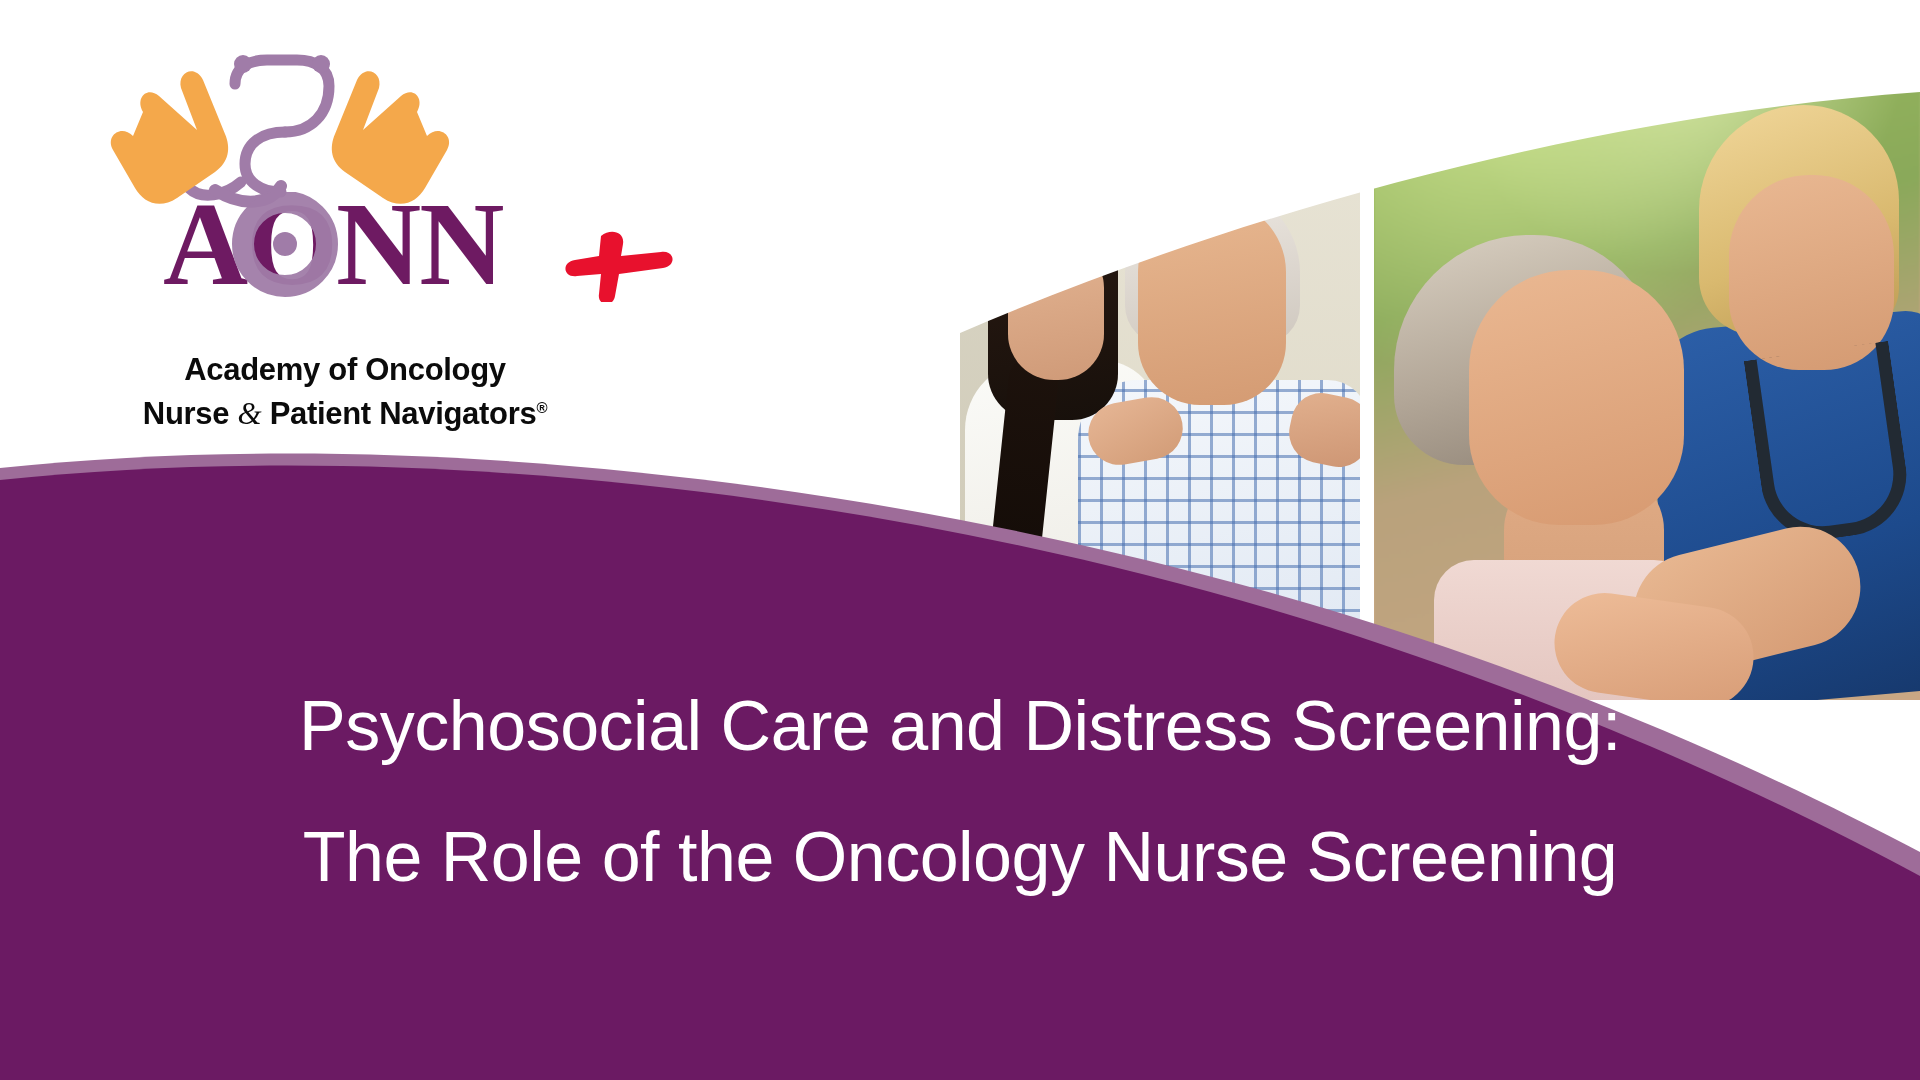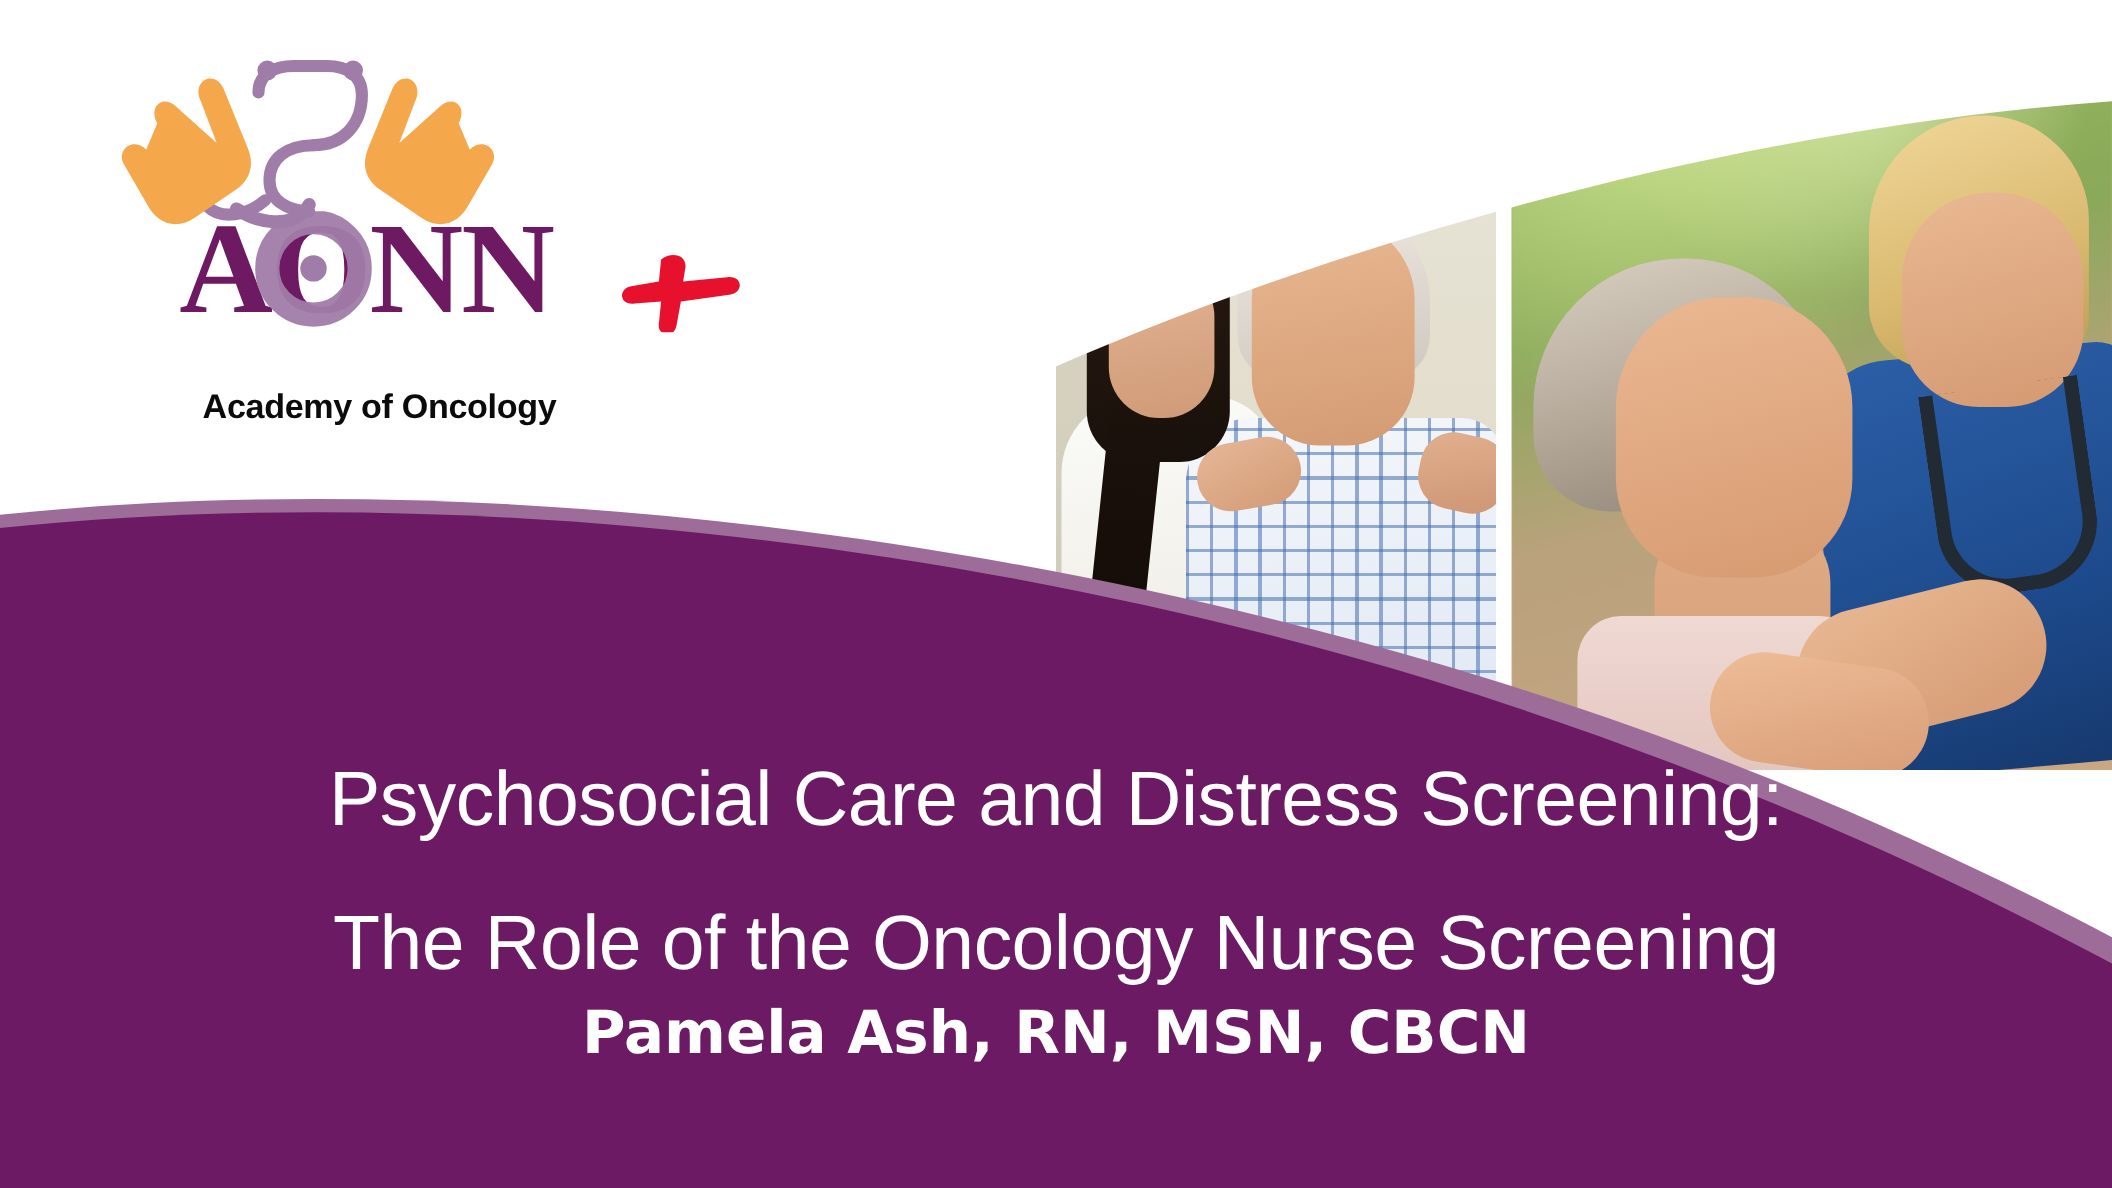--- a/index.html
+++ b/index.html
@@ -353,22 +353,24 @@
 
       <g fill="#E8112D">
         <path d="M438,44 C448,36 462,40 460,52 L458,64 L498,60 C512,58 514,74 500,76
                  L456,82 L452,104 C450,116 434,114 436,102 L438,82 L414,84
                  C400,86 398,70 412,68 L436,64 Z"></path>
       </g>
     </svg>
 
     <div class="logo-tagline">
       <div>Academy of Oncology</div>
+      <div>
+        <span>Nurse </span><span class="tagline-amp">&amp;</span><span> Patient Navigators</span><span class="tagline-reg">®</span>
+      </div>
     </div>
   </div>
 
   <div class="title-block">
     <div class="title-line">Psychosocial Care and Distress Screening:</div>
     <div class="title-line">The Role of the Oncology Nurse Screening</div>
-    <div class="presenter">Pamela Ash, RN, MSN, CBCN</div>
   </div>
 
 </div>
 
 </body></html>

